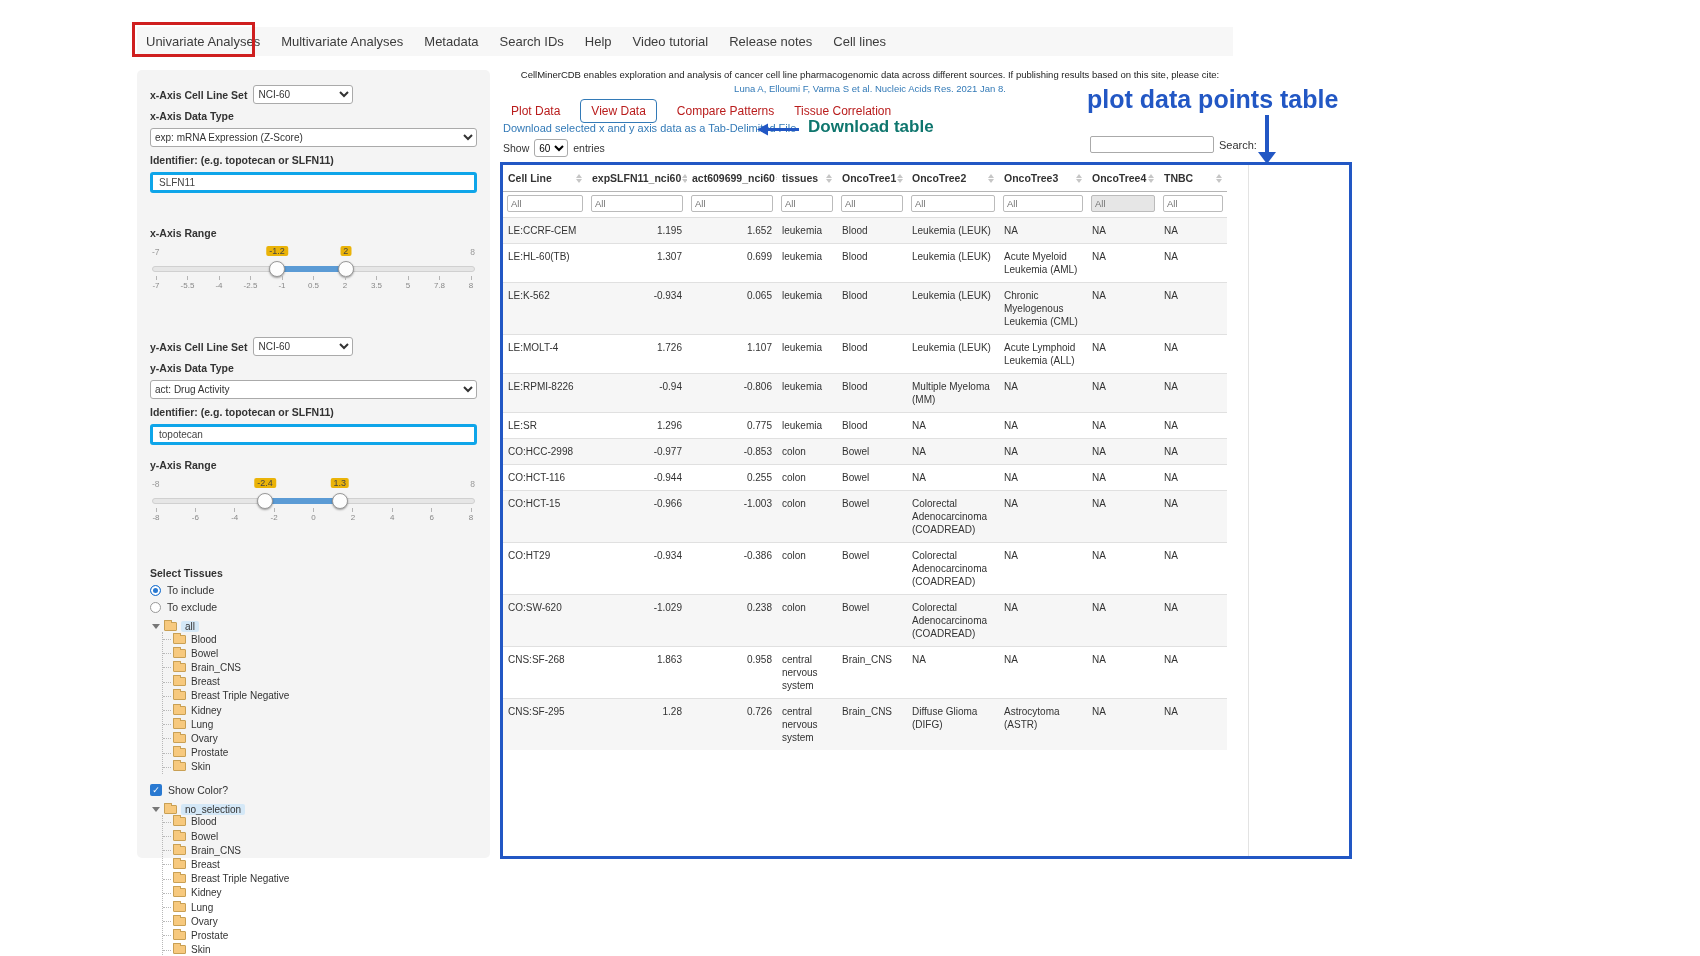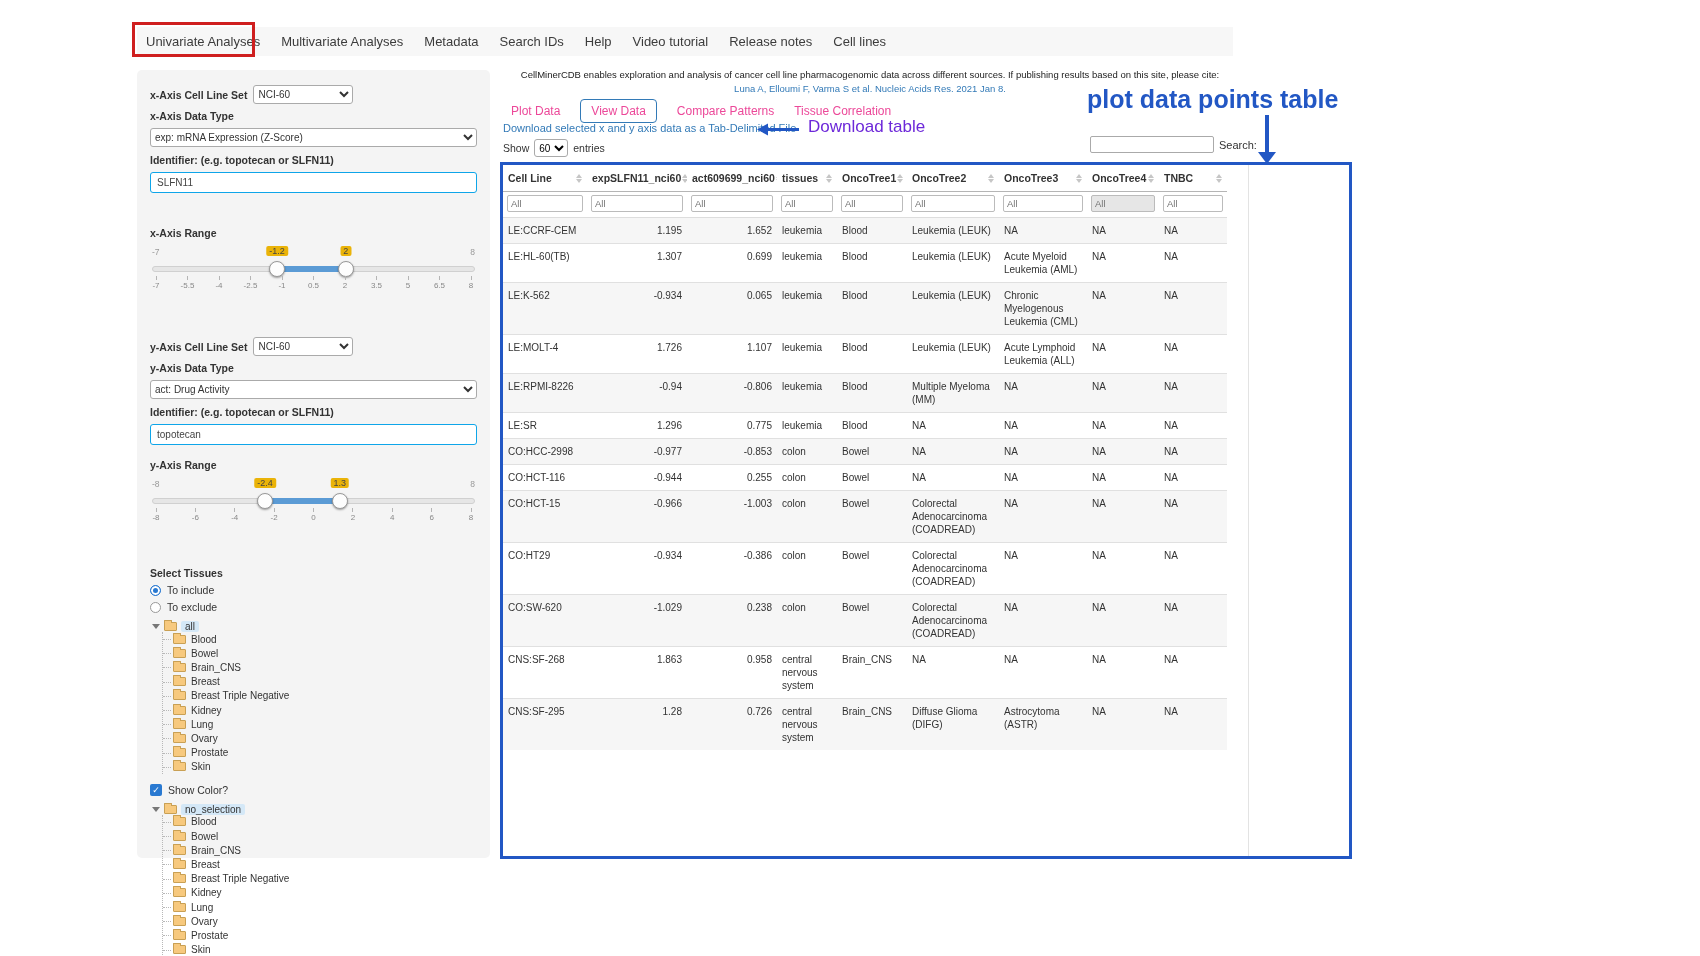--- a/index.html
+++ b/index.html
@@ -12,21 +12,21 @@
   .nav-item{cursor:pointer;white-space:nowrap}
   .red-box{left:132px;top:22px;width:123px;height:35px;border:3px solid #cf1f1f;pointer-events:none;z-index:30}
 
   
   .sidebar{left:137px;top:70px;width:353px;height:788px;background:#f4f4f4;border-radius:5px;padding:15px 13px;font-size:10.5px;color:#333}
   .bold{font-weight:bold}
   .frow{display:flex;align-items:center;gap:6px;margin-bottom:6px}
   .sidebar select{font-size:10px;height:19px;border:1px solid #aaa;border-radius:3px;background:#fff;font-family:inherit;color:#333}
   .sel-inline{width:100px}
   .sel-full{width:100%;margin:4px 0 7px 0}
-  .txt-input{width:100%;height:21px;border:1px solid #0ea5e9;border-radius:3px;background:#fff;font-size:10px;padding:0 6px;margin:4px 0 10px 0;font-family:inherit;color:#444}
+  .txt-input{width:100%;height:21px;border:3px solid #0ea5e9;border-radius:3px;background:#fff;font-size:10px;padding:0 6px;margin:4px 0 10px 0;font-family:inherit;color:#444}
   .lbl{margin-bottom:2px;display:block}
 
   
   .slider{position:relative;height:52px;margin:6px 2px 14px 2px}
   .slider .track{position:absolute;left:0;right:0;top:21px;height:6px;background:#e6e6e6;border:1px solid #d0d0d0;border-radius:3px}
   .slider .range{position:absolute;top:21px;height:6px;background:#5b9bd5;border-radius:3px}
   .slider .handle{position:absolute;top:15.5px;width:16px;height:16px;border-radius:50%;background:#fdfdfd;border:1px solid #999;box-shadow:0 1px 2px rgba(0,0,0,.35);cursor:pointer}
   .slider .hlabel{position:absolute;top:1px;transform:translateX(-50%);font-size:9px;color:#444;background:#eab308;border-radius:2px;padding:0 3px}
   .slider .minmax{position:absolute;top:2px;font-size:8.5px;color:#999}
   .ticks{position:absolute;left:-4px;right:-4px;top:31px;display:flex;justify-content:space-between}
@@ -45,25 +45,25 @@
   .folder-icon{width:13px;height:9px;background:#f7c97e;border:1px solid #c9a054;border-radius:1px;position:relative;display:inline-block;flex:0 0 auto}
   .folder-icon::before{content:"";position:absolute;top:-3px;left:-1px;width:6px;height:2px;background:#f7c97e;border:1px solid #c9a054;border-bottom:none;border-radius:1px 1px 0 0}
   .root-label{background:#d4e8f7;padding:0 4px;border-radius:2px}
   .tree-children{margin-left:10px;border-left:1px dotted #b8b8b8}
   .tree-item{display:flex;align-items:center;gap:5px;height:14.2px;padding-left:10px;position:relative;cursor:pointer}
   .tree-item::before{content:"";position:absolute;left:0;top:7px;width:8px;border-top:1px dotted #b8b8b8}
 
   
   .citation{left:500px;top:68px;width:740px;text-align:center;font-size:9.5px;color:#222;line-height:1.45}
   .cite-link{color:#337ab7;cursor:pointer}
-  .view-tabs{left:511px;top:99px;display:flex;align-items:center;gap:20px;font-size:12px;color:#ec4899}
+  .view-tabs{left:511px;top:99px;display:flex;align-items:center;gap:20px;font-size:12px;color:#b91c1c}
   .vtab{cursor:pointer}
   .vtab.active{border:1px solid #337ab7;border-radius:4px;padding:4px 10px}
   .dl-link{left:503px;top:122px;font-size:11px;color:#337ab7;text-decoration:none;cursor:pointer}
-  .dl-annot{font-size:17px;font-weight:normal;color:#6d28d9}
+  .dl-annot{font-size:17px;font-weight:bold;color:#0f766e}
   .plot-annot{font-size:25px;font-weight:bold;color:#2257c4;white-space:nowrap}
   .show-entries{display:flex;align-items:center;gap:5px;font-size:10.5px;color:#333}
   .show-entries select{font-size:10px;height:18px;border:1px solid #aaa;border-radius:3px;background:#fff;font-family:inherit}
   .search-input{width:124px;height:17px;border:1px solid #aaa;border-radius:2px;font-size:10px;padding:0 4px;font-family:inherit}
   .search-label{font-size:11px;color:#333}
   .vline{left:1248px;top:163px;width:1px;height:694px;background:#e3e3e3}
   .blue-box{left:500px;top:162px;width:852px;height:697px;border:3px solid #2257c4;pointer-events:none;z-index:25}
 
   
   .data-table{left:503px;top:165px;border-collapse:collapse;table-layout:fixed;font-size:10px;color:#333;background:#fff;width:724px}
@@ -148,21 +148,21 @@
         <div class="tick">
           <i></i>
           <span>3.5</span>
         </div>
         <div class="tick">
           <i></i>
           <span>5</span>
         </div>
         <div class="tick">
           <i></i>
-          <span>6.5</span>
+          <span>7.8</span>
         </div>
         <div class="tick">
           <i></i>
           <span>8</span>
         </div>
       </div>
   </div>
 
   <div style="height:26px"></div>
 

